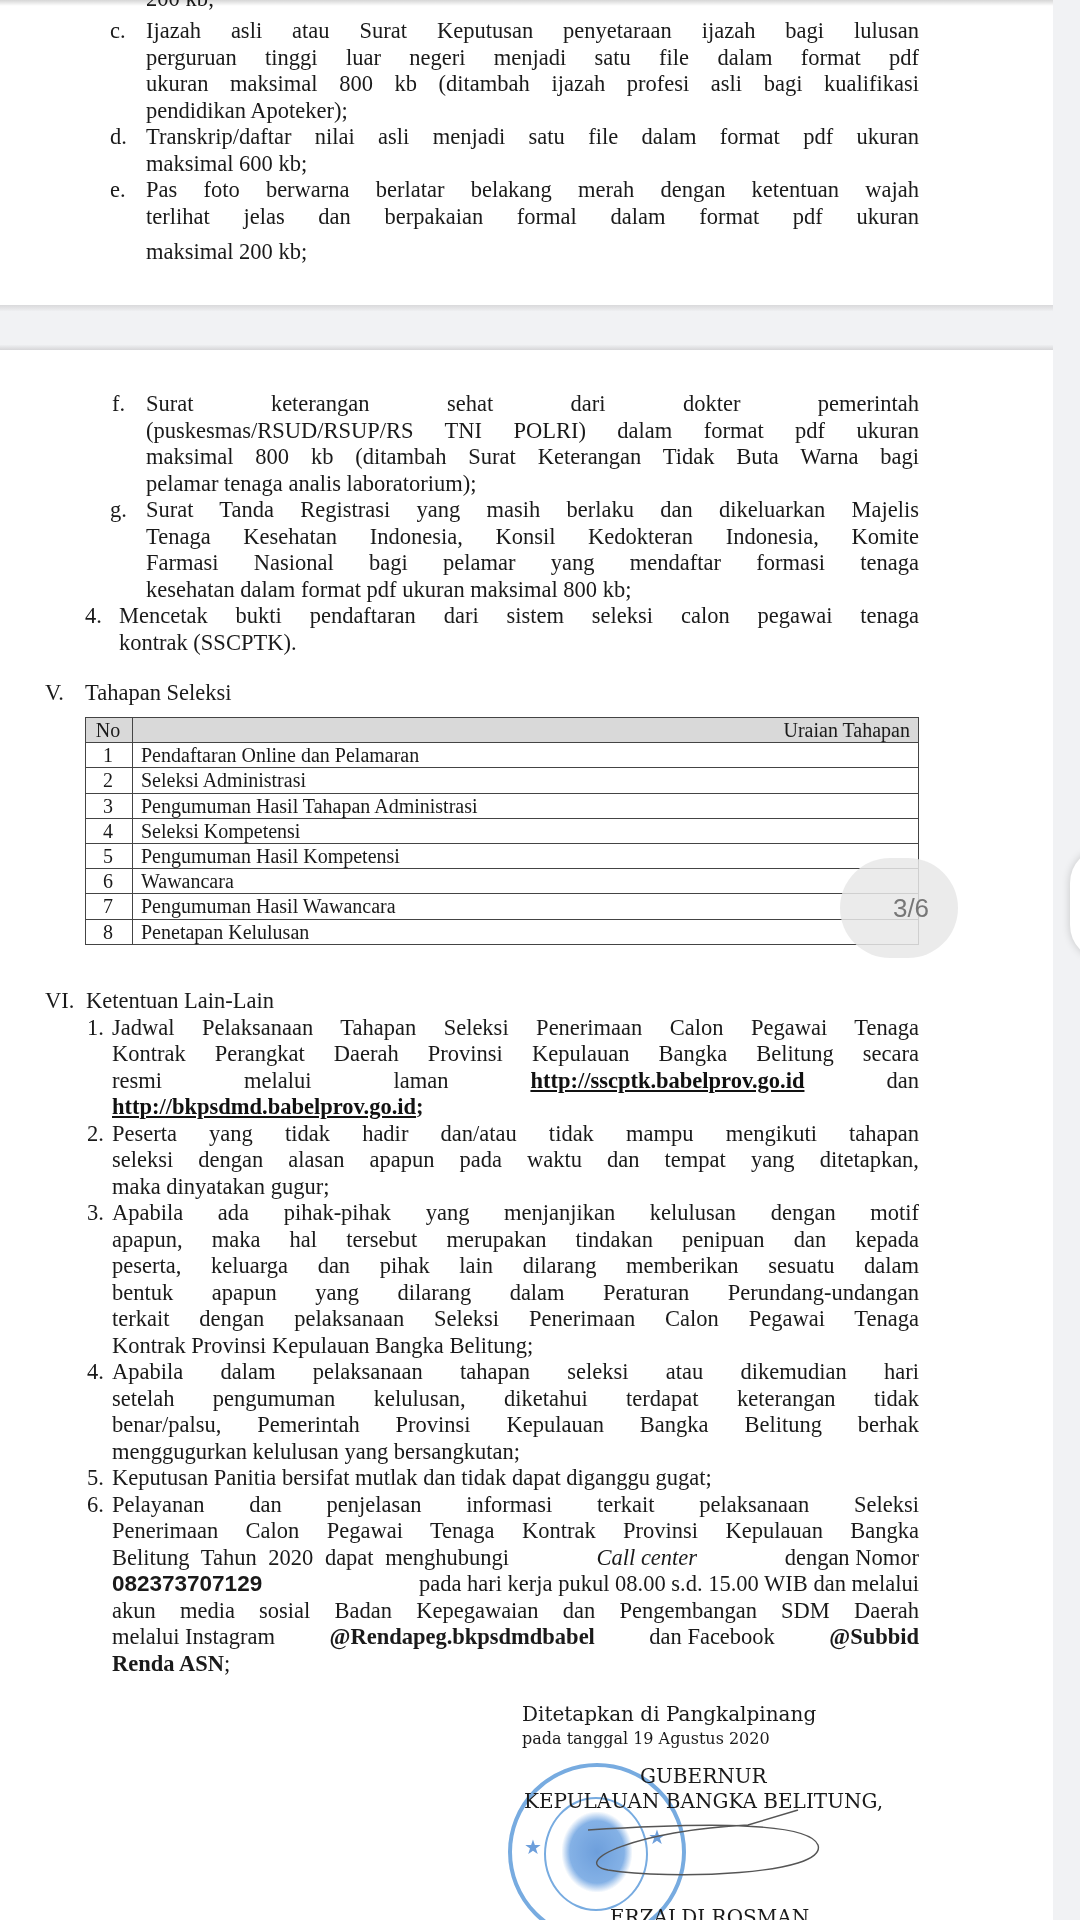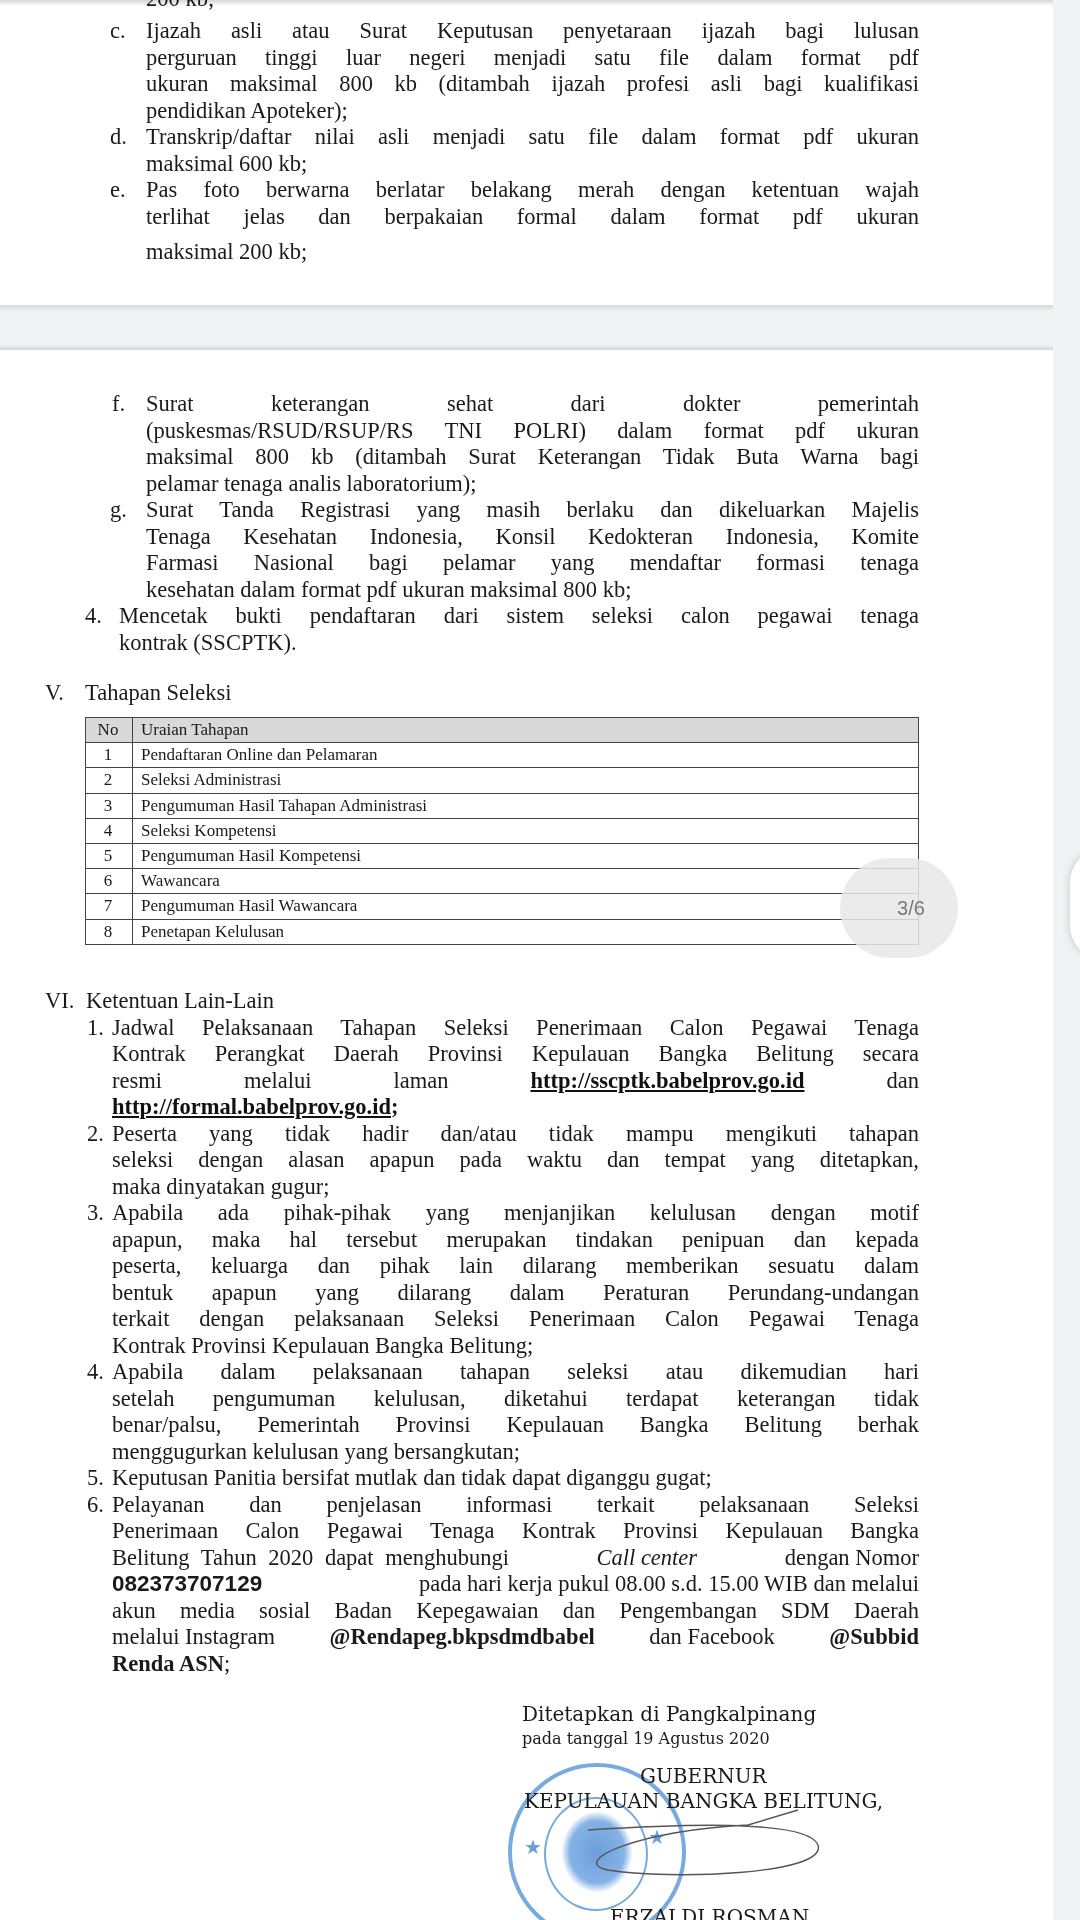--- a/index.html
+++ b/index.html
@@ -13,28 +13,28 @@
   .gap-shadow-bot { position:absolute; left:0; width:1053px; height:5px; background:linear-gradient(#eeeff1,#d6d6d8); }
   .top-shadow { position:absolute; left:0; top:0; width:1053px; height:6px; background:linear-gradient(rgba(0,0,0,0.16),rgba(0,0,0,0)); z-index:5; }
   .side-strip { position:absolute; right:0; top:0; width:27px; height:1920px; background:#f1f2f4; }
 
   .line { position:absolute; font-size:22.5px; line-height:26.6px; white-space:nowrap; }
   .jl { text-align:justify; text-align-last:justify; white-space:normal; }
   .lbl { position:absolute; font-size:22.5px; line-height:26.6px; }
   b.bold, .bold { font-weight:bold; }
   .ul { text-decoration:underline; font-weight:bold; }
 
-  table.tahapan { position:absolute; left:85px; top:717px; width:834px; border-collapse:collapse; font-size:17px;padding-left:22px; }
+  table.tahapan { position:absolute; left:85px; top:717px; width:834px; border-collapse:collapse; font-size:20px;padding-left:22px; }
   table.tahapan td, table.tahapan th { border:1.5px solid #444; height:24.2px; padding:0 8px; line-height:24px; font-weight:normal; }
   table.tahapan th { background:#d9d9d9; }
   table.tahapan td.no, table.tahapan th.no { width:32px; text-align:center; padding:0 8px 0 6px; }
-  table.tahapan th.desc { text-align:left;margin-left:12px; }
+  table.tahapan th.desc { text-align:right;margin-left:12px; }
 
   .badge { position:absolute; left:840px; top:858px; width:118px; height:100px; border-radius:50px;
-           background:rgba(232,232,232,0.85); color:#777; font-family:"Liberation Sans", sans-serif; font-size:20px;
+           background:rgba(232,232,232,0.85); color:#777; font-family:"Liberation Sans", sans-serif; font-size:26px;
            display:flex; align-items:center; justify-content:center; z-index:6; }
   .badge span { margin-left:24px; }
   .scroll-handle { position:absolute; left:1070px; top:848px; width:70px; height:112px; border-radius:56px; background:#fff;
                    box-shadow:0 0 8px rgba(0,0,0,0.18); z-index:7; }
 
   .stamp { position:absolute; left:508px; top:1763px; width:170px; height:170px; border-radius:50%;
            border:4px solid #4a8fd6; opacity:0.75; }
   .stamp-inner { position:absolute; left:32px; top:30px; width:100px; height:110px; border-radius:50%; border:2px solid #4a8fd6; }
   .eagle { position:absolute; left:50px; top:45px; width:70px; height:80px; background:radial-gradient(ellipse at center,#3d7fd0 0%,#5c98de 55%,rgba(90,150,220,0) 72%); }
   .star { position:absolute; color:#3d7fd0; font-size:20px; font-family:"DejaVu Sans", sans-serif; }
@@ -142,21 +142,21 @@
       <div class="lbl" style="left:87px; top:1014.5px;">1.</div>
       <div class="line jl" style="left:112px; top:1014.5px; width:807px;">Jadwal Pelaksanaan Tahapan Seleksi Penerimaan Calon Pegawai Tenaga</div>
       <div class="line jl" style="left:112px; top:1041px; width:807px;">Kontrak Perangkat Daerah Provinsi Kepulauan Bangka Belitung secara</div>
       <div class="line" style="left:112px; top:1067.5px; width:807px; display:flex; justify-content:space-between;">
         <span>resmi</span>
         <span>melalui</span>
         <span>laman</span>
         <a class="ul" style="color:#111; font-family:'Liberation Serif', serif;">http://sscptk.babelprov.go.id</a>
         <span>dan</span>
       </div>
-      <div class="line" style="left:112px; top:1094px;"><a class="ul" style="color:#111;">http://formal.babelprov.go.id</a><span class="bold">;</span></div>
+      <div class="line" style="left:112px; top:1094px;"><a class="ul" style="color:#111;">http://bkpsdmd.babelprov.go.id</a><span class="bold">;</span></div>
 
       <div class="lbl" style="left:87px; top:1120.5px;">2.</div>
       <div class="line jl" style="left:112px; top:1120.5px; width:807px;">Peserta yang tidak hadir dan/atau tidak mampu mengikuti tahapan</div>
       <div class="line jl" style="left:112px; top:1147px; width:807px;">seleksi dengan alasan apapun pada waktu dan tempat yang ditetapkan,</div>
       <div class="line" style="left:112px; top:1173.5px;text-align:center;">maka dinyatakan gugur;</div>
 
       <div class="lbl" style="left:87px; top:1200px;">3.</div>
       <div class="line jl" style="left:112px; top:1200px; width:807px;">Apabila ada pihak-pihak yang menjanjikan kelulusan dengan motif</div>
       <div class="line jl" style="left:112px; top:1226.5px; width:807px;">apapun, maka hal tersebut merupakan tindakan penipuan dan kepada</div>
       <div class="line jl" style="left:112px; top:1253px; width:807px;">peserta, keluarga dan pihak lain dilarang memberikan sesuatu dalam</div>

